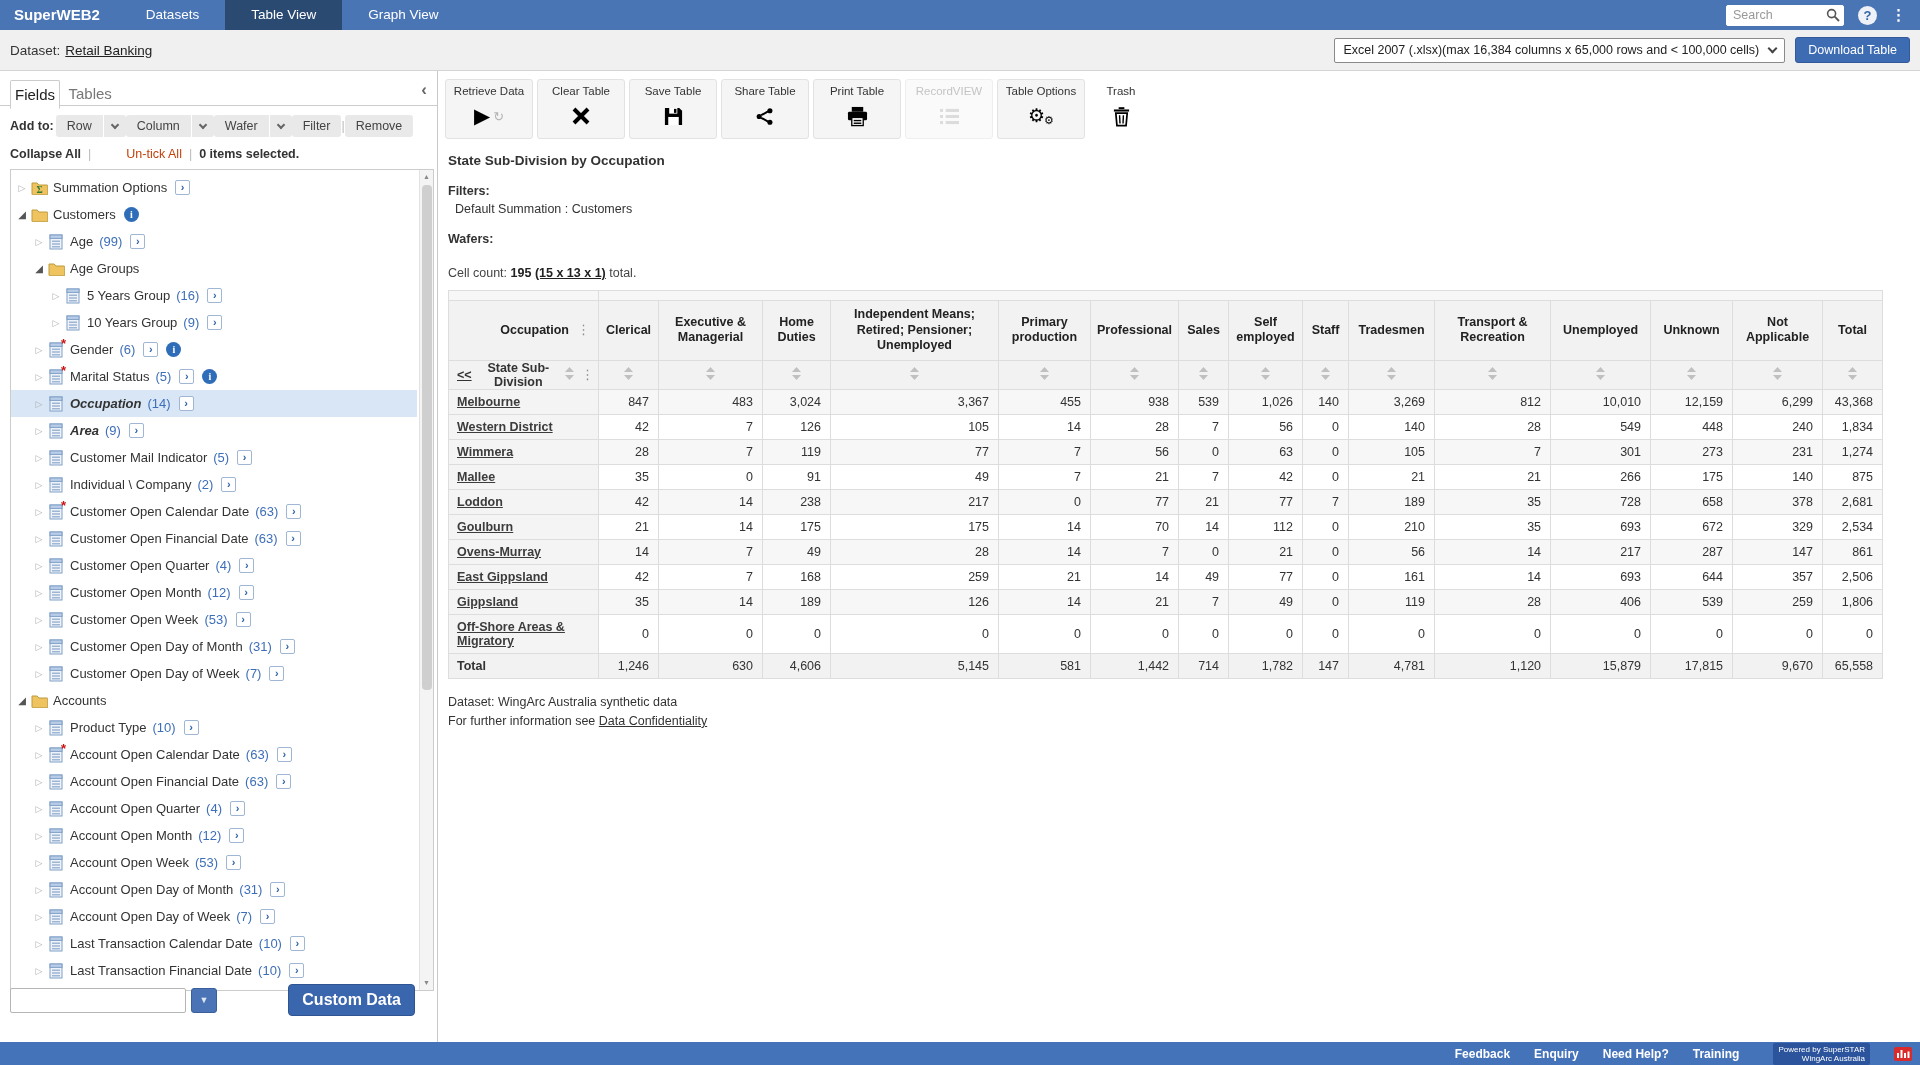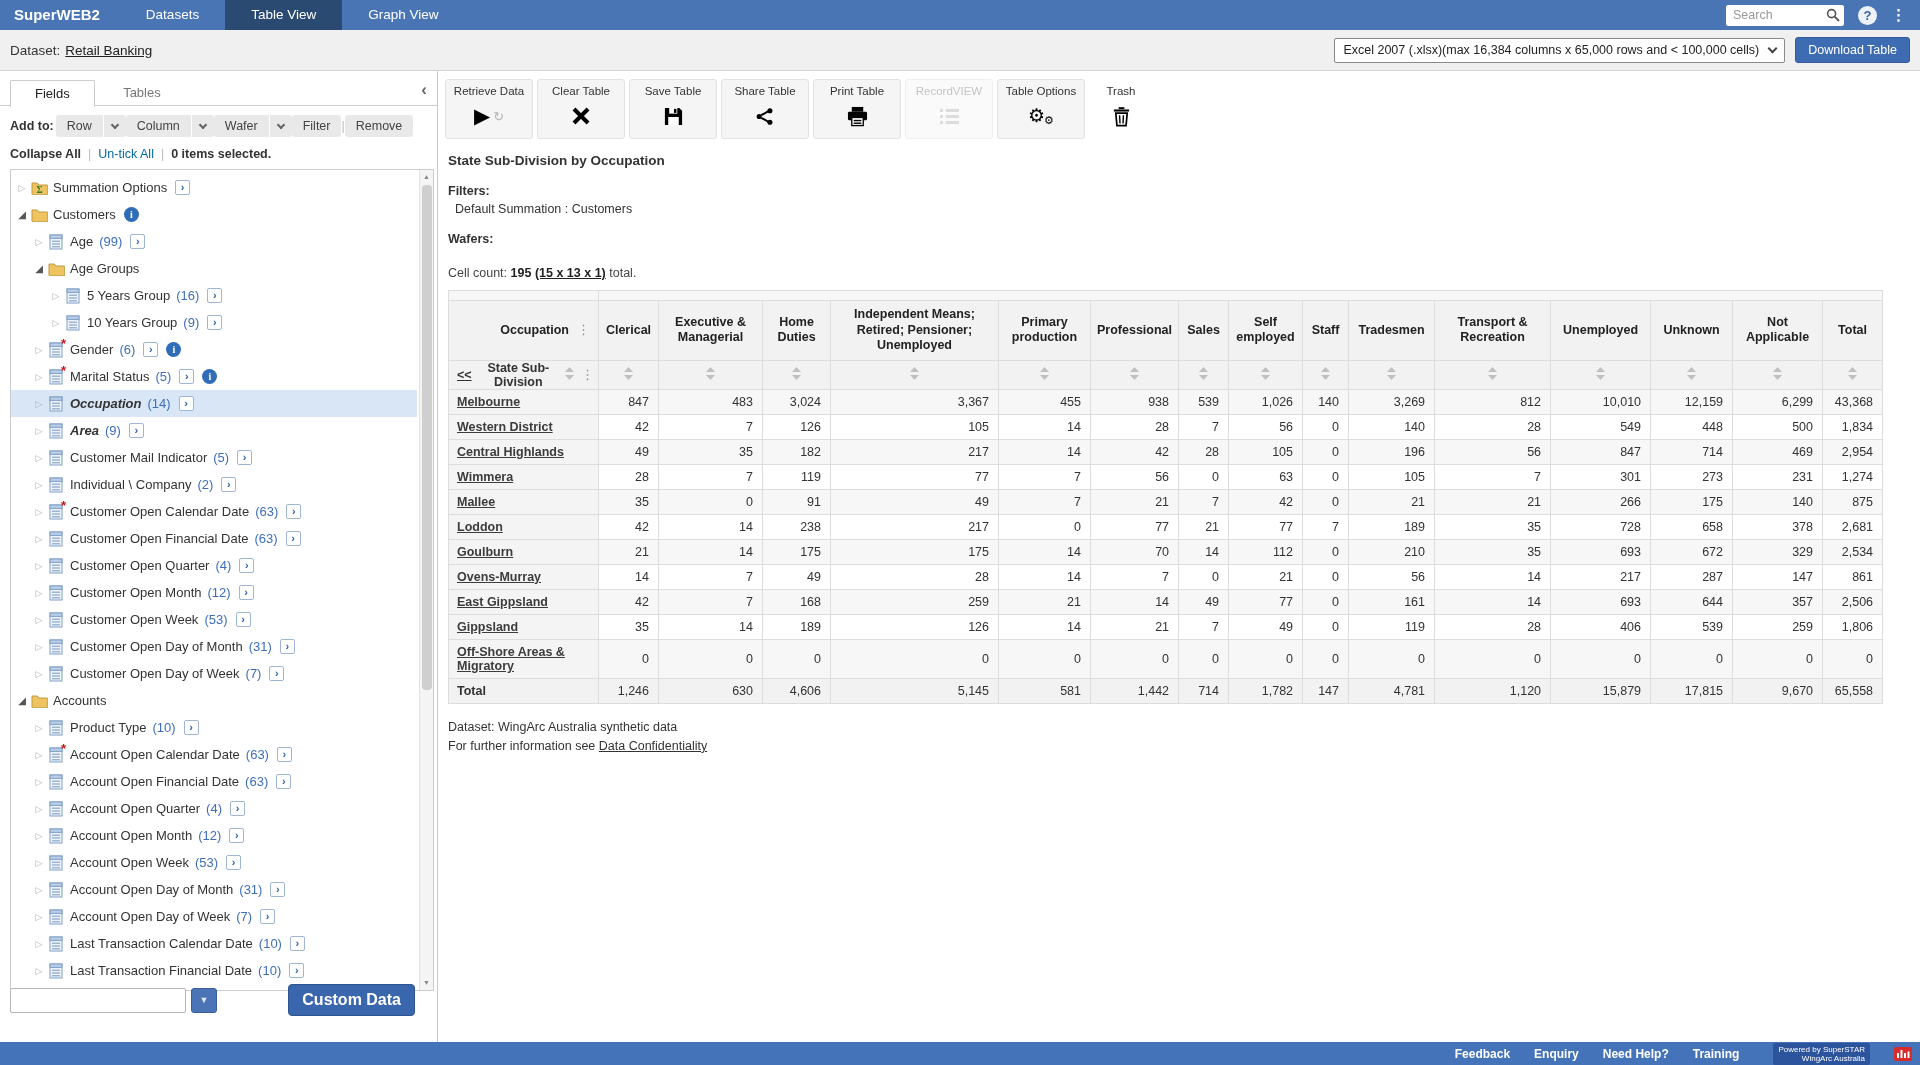--- a/index.html
+++ b/index.html
@@ -25,33 +25,33 @@
   .ds-link { text-decoration:underline; margin-left:5px; color:#222; cursor:pointer; }
   .ds-right { margin-left:auto; display:flex; align-items:center; gap:10px; }
   .fakeselect { background:#fff; border:1px solid #8a8a8a; border-radius:2px; height:25px; display:flex; align-items:center; gap:10px; padding:0 8px; font-size:12.5px; color:#222; cursor:pointer; }
   .chev { width:7px; height:7px; border-right:2px solid #444; border-bottom:2px solid #444; transform:rotate(45deg); margin-top:-4px; }
   .btn-blue { background:#3d6cb2; color:#fff; border:1px solid #33599a; border-radius:3px; font-size:12.5px; padding:5px 12px; cursor:pointer; font-family:"Liberation Sans",sans-serif; }
 
   
   .sidebar { position:absolute; top:71px; left:0; width:438px; bottom:23px; background:#fff; border-right:1px solid #c9c9c9; }
   .collapse-chevron { position:absolute; top:12px; right:10px; color:#666; font-size:17px; font-weight:bold; line-height:14px; cursor:pointer; }
   .side-tabs { padding:8px 0 0 10px; border-bottom:1px solid #ccc; height:35px; }
-  .side-tab { display:inline-block; font-size:13px; padding:5px 24px; color:#777; cursor:pointer; }
+  .side-tab { display:inline-block; font-size:15px; padding:5px 4px; color:#777; cursor:pointer; }
   .side-tab.active { background:#fff; border:1px solid #ccc; border-bottom:1px solid #fff; color:#222; position:relative; top:1px; border-radius:2px 2px 0 0; }
   .addto-row { display:flex; align-items:center; padding:9px 10px 8px 10px; font-size:12.5px; }
   .addto-label { font-weight:bold; margin-right:2px; }
   .splitbtn { display:inline-flex; background:#e9e9e9; border-radius:3px; overflow:hidden; cursor:pointer; }
   .sb-main { padding:4px 11px; color:#444; font-size:12.5px; }
   .sb-caret { padding:4px 8px; border-left:1px solid #fff; display:flex; align-items:center; }
   .sb-caret .chev { border-color:#666; width:6px; height:6px; margin-top:-2px; }
   .flatbtn { background:#e9e9e9; border-radius:3px; padding:4px 11px; color:#444; font-size:12.5px; cursor:pointer; }
   .sep { color:#bbb; }
   .links-row { padding:2px 10px 6px 10px; font-size:12.5px; display:flex; gap:7px; align-items:center; }
   .lk-strong { font-weight:bold; color:#333; cursor:pointer; }
-  .lk-dim { color:#0369a1; cursor:default; }
+  .lk-dim { color:#c2410c; cursor:default;margin-left:28px; }
   .items-sel { font-weight:bold; color:#333; }
 
   .treebox { position:relative; margin:2px 4px 0 10px; width:424px; height:822px; border:1px solid #ccc; overflow:hidden; }
   .tree { padding:4px 16px 4px 0; }
   .tree-row { display:flex; align-items:center; height:27px; font-size:13px; white-space:nowrap; cursor:pointer; }
   .tree-row.hl { background:#d8e6f6; }
   .expander { width:14px; text-align:center; font-size:9px; color:#b0b0b0; flex:0 0 14px; }
   .expander.open { color:#555; font-size:10px; }
   .ticon { position:relative; width:20px; flex:0 0 20px; display:flex; justify-content:center; }
   .req { position:absolute; top:-6px; right:0px; color:#cc1111; font-style:normal; font-weight:bold; font-size:13px; }
@@ -885,40 +885,22 @@
           <td class="num">105</td>
           <td class="num">14</td>
           <td class="num">28</td>
           <td class="num">7</td>
           <td class="num">56</td>
           <td class="num">0</td>
           <td class="num">140</td>
           <td class="num">28</td>
           <td class="num">549</td>
           <td class="num">448</td>
-          <td class="num">500</td>
+          <td class="num">240</td>
           <td class="num">1,834</td>
-        </tr>
-        <tr>
-          <td class="rowlabel"><span class="rlink">Central Highlands</span></td>
-          <td class="num">49</td>
-          <td class="num">35</td>
-          <td class="num">182</td>
-          <td class="num">217</td>
-          <td class="num">14</td>
-          <td class="num">42</td>
-          <td class="num">28</td>
-          <td class="num">105</td>
-          <td class="num">0</td>
-          <td class="num">196</td>
-          <td class="num">56</td>
-          <td class="num">847</td>
-          <td class="num">714</td>
-          <td class="num">469</td>
-          <td class="num">2,954</td>
         </tr>
         <tr>
           <td class="rowlabel"><span class="rlink">Wimmera</span></td>
           <td class="num">28</td>
           <td class="num">7</td>
           <td class="num">119</td>
           <td class="num">77</td>
           <td class="num">7</td>
           <td class="num">56</td>
           <td class="num">0</td>

